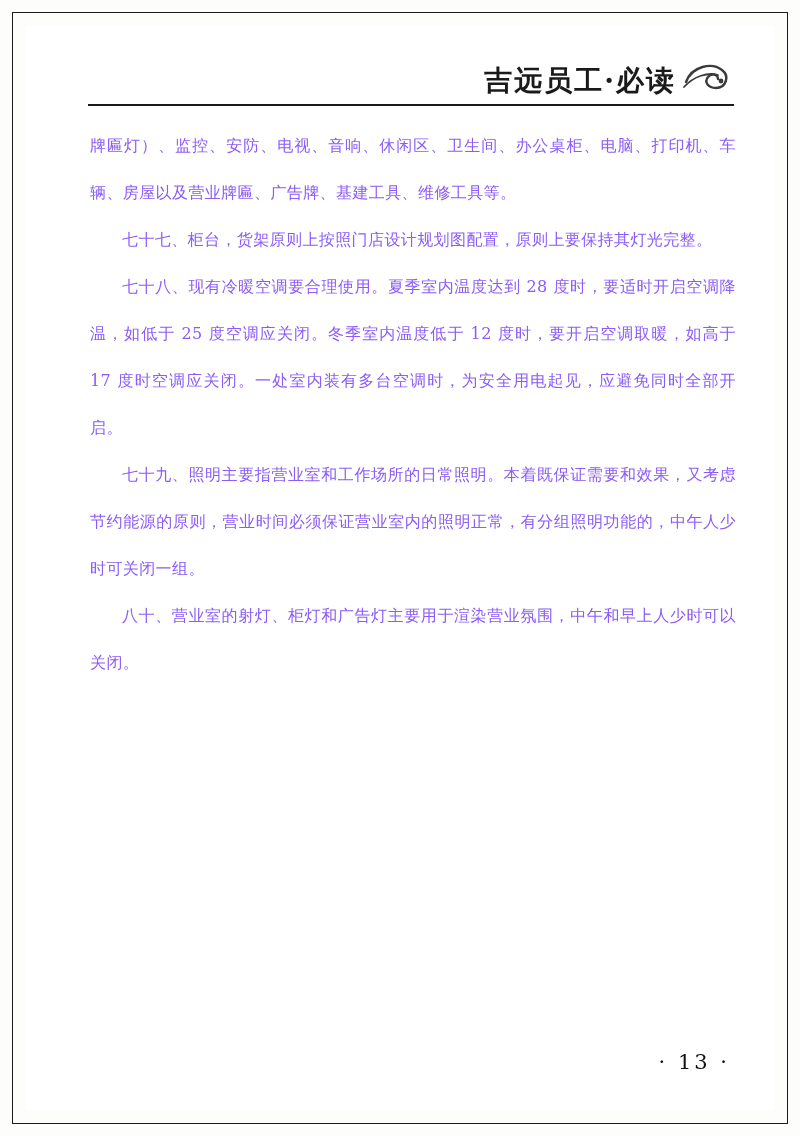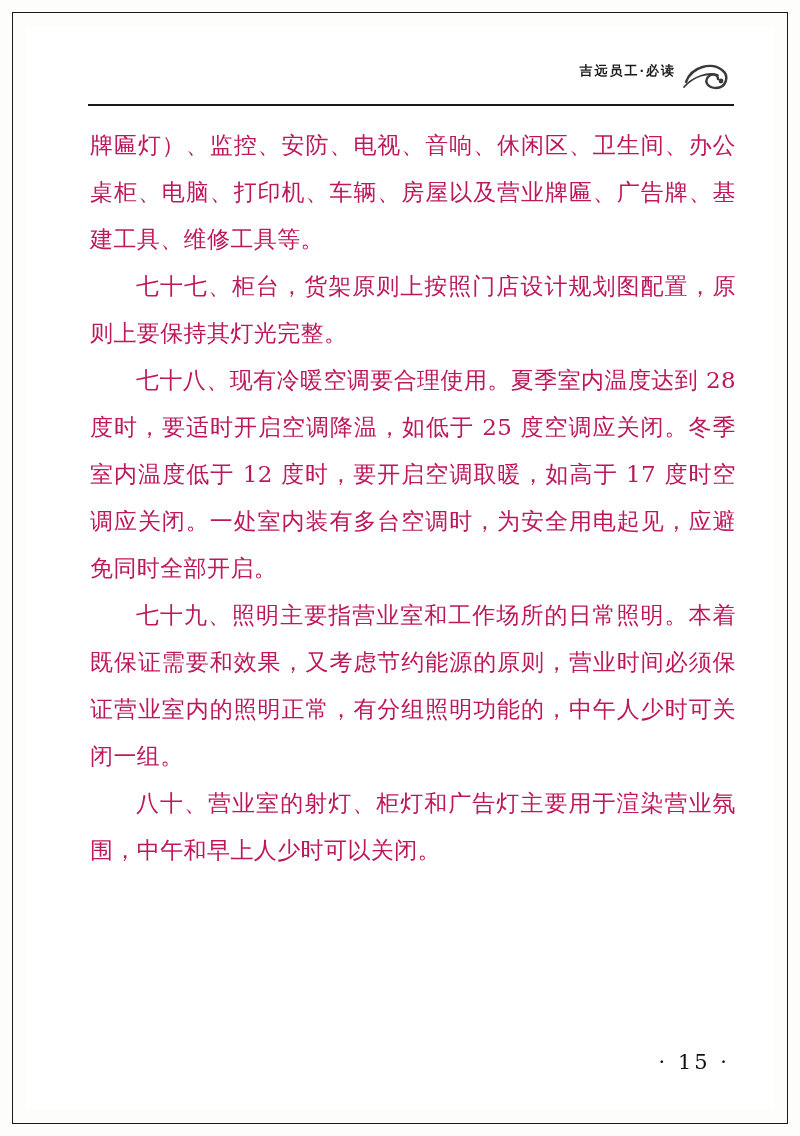--- a/index.html
+++ b/index.html
@@ -46,21 +46,21 @@
     position: absolute;
     left: 88px;
     right: 66px;
     top: 62px;
     height: 56px;
   }
   .header-title {
     position: absolute;
     right: 58px;
     top: 0;
-    font-size: 13px;
+    font-size: 28px;
     font-weight: 700;
     letter-spacing: 2px;
     color: #1a1a1a;
     font-family: "DejaVu Serif", "Liberation Serif", serif;
     white-space: nowrap;
     text-align: right;
   }
   .header-ornament {
     position: absolute;
     right: 0px;
@@ -76,25 +76,25 @@
     top: 42px;
     border-top: 2px solid #1a1a1a;
   }
 
   
   .content {
     position: absolute;
     left: 90px;
     right: 64px;
     top: 122px;
-    font-size: 23px;
+    font-size: 16px;
     line-height: 47px;
     text-align: justify;
     text-justify: inter-ideograph;
-    color: #be185d;
+    color: #8b5cf6;
     letter-spacing: 0.4px;
   }
   .content p {
     margin: 0;
     text-indent: 0;
   }
   .content p.indent {
     text-indent: 2em;
   }
 
@@ -128,14 +128,14 @@
   </div>
 
   <div class="content">
     <p>牌匾灯）、监控、安防、电视、音响、休闲区、卫生间、办公桌柜、电脑、打印机、车辆、房屋以及营业牌匾、广告牌、基建工具、维修工具等。</p>
     <p class="indent">七十七、柜台，货架原则上按照门店设计规划图配置，原则上要保持其灯光完整。</p>
     <p class="indent">七十八、现有冷暖空调要合理使用。夏季室内温度达到 28 度时，要适时开启空调降温，如低于 25 度空调应关闭。冬季室内温度低于 12 度时，要开启空调取暖，如高于 17 度时空调应关闭。一处室内装有多台空调时，为安全用电起见，应避免同时全部开启。</p>
     <p class="indent">七十九、照明主要指营业室和工作场所的日常照明。本着既保证需要和效果，又考虑节约能源的原则，营业时间必须保证营业室内的照明正常，有分组照明功能的，中午人少时可关闭一组。</p>
     <p class="indent">八十、营业室的射灯、柜灯和广告灯主要用于渲染营业氛围，中午和早上人少时可以关闭。</p>
   </div>
 
-  <div class="footer">·  15  ·</div>
+  <div class="footer">·  13  ·</div>
 </div>
 
 </body></html>

